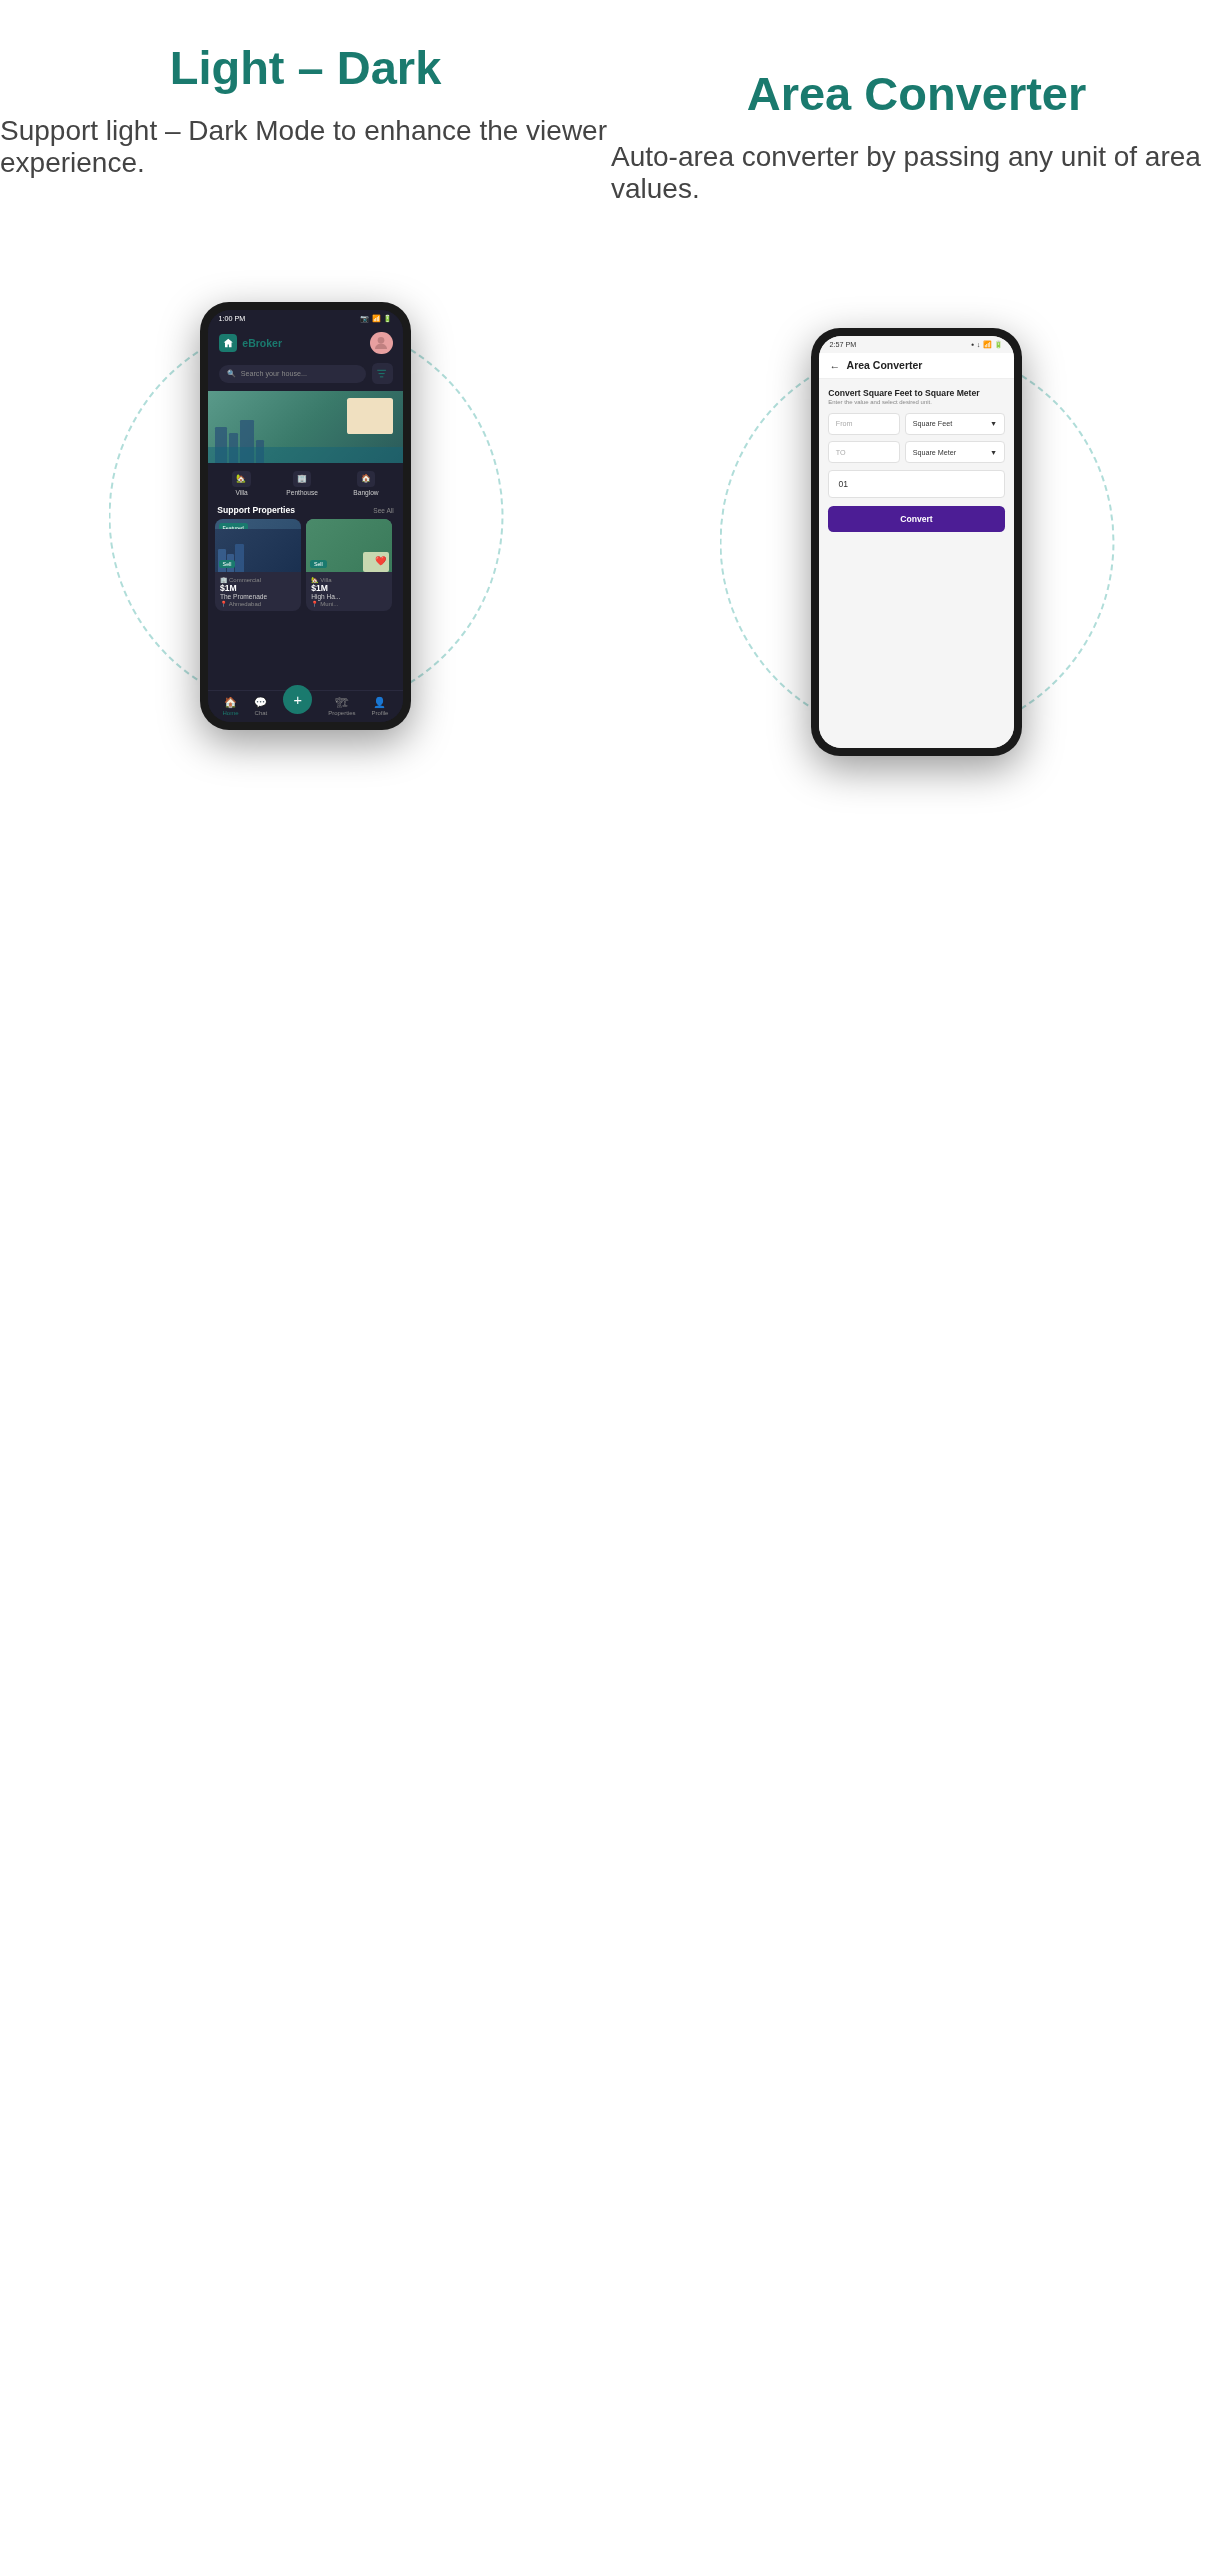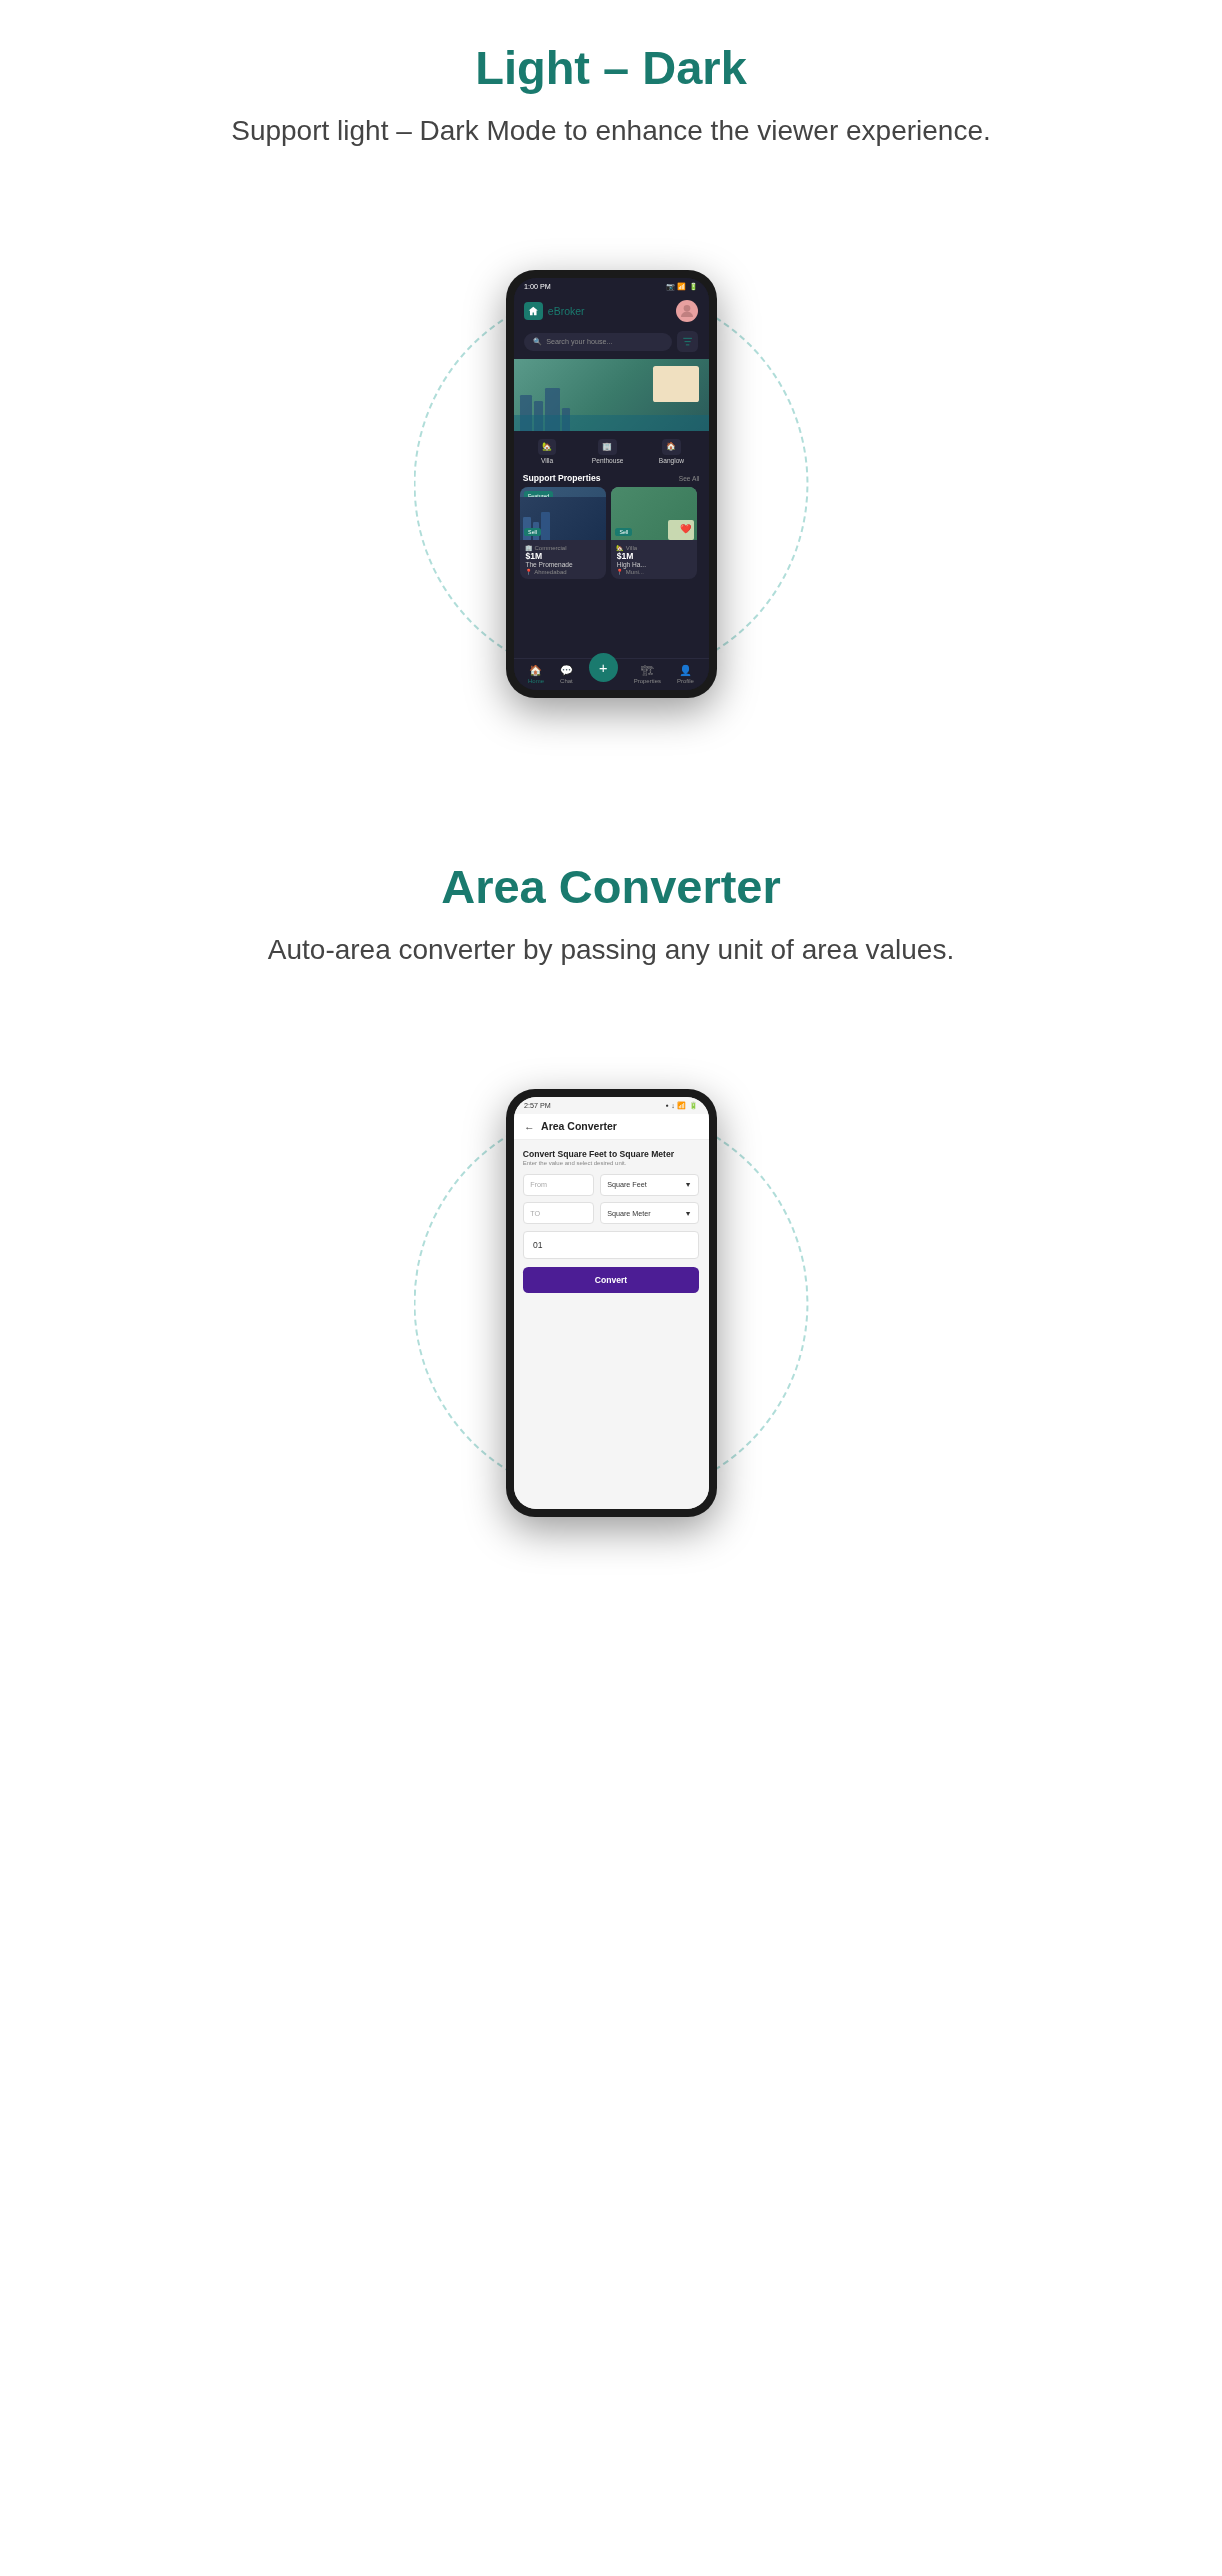--- a/index.html
+++ b/index.html
@@ -8,22 +8,21 @@
       background: #ffffff;
       font-family: 'Segoe UI', Arial, sans-serif;
       width: 1222px;
       min-height: 2576px;
     }
 
     .page-wrapper {
       width: 1222px;
       background: #ffffff;
       display: flex;
-      flex-direction: column;
-      align-items: center;
+      flex-direction: row;
       padding: 40px 0;
     }
 
     
     .section {
       width: 100%;
       display: flex;
       flex-direction: column;
       align-items: center;
       margin-bottom: 53px;
@@ -129,21 +128,21 @@
       border-radius: 4px;
       display: flex;
       align-items: center;
       justify-content: center;
       color: white;
       font-size: 9.2px;
     }
 
     .app-name {
       font-size: 10.5px;
-      font-weight: 400;
+      font-weight: 700;
       color: #1a7a6e;
     }
 
     .user-avatar {
       width: 22.4px;
       height: 22.4px;
       border-radius: 50%;
       background: #e8a0a0;
       display: flex;
       align-items: center;

